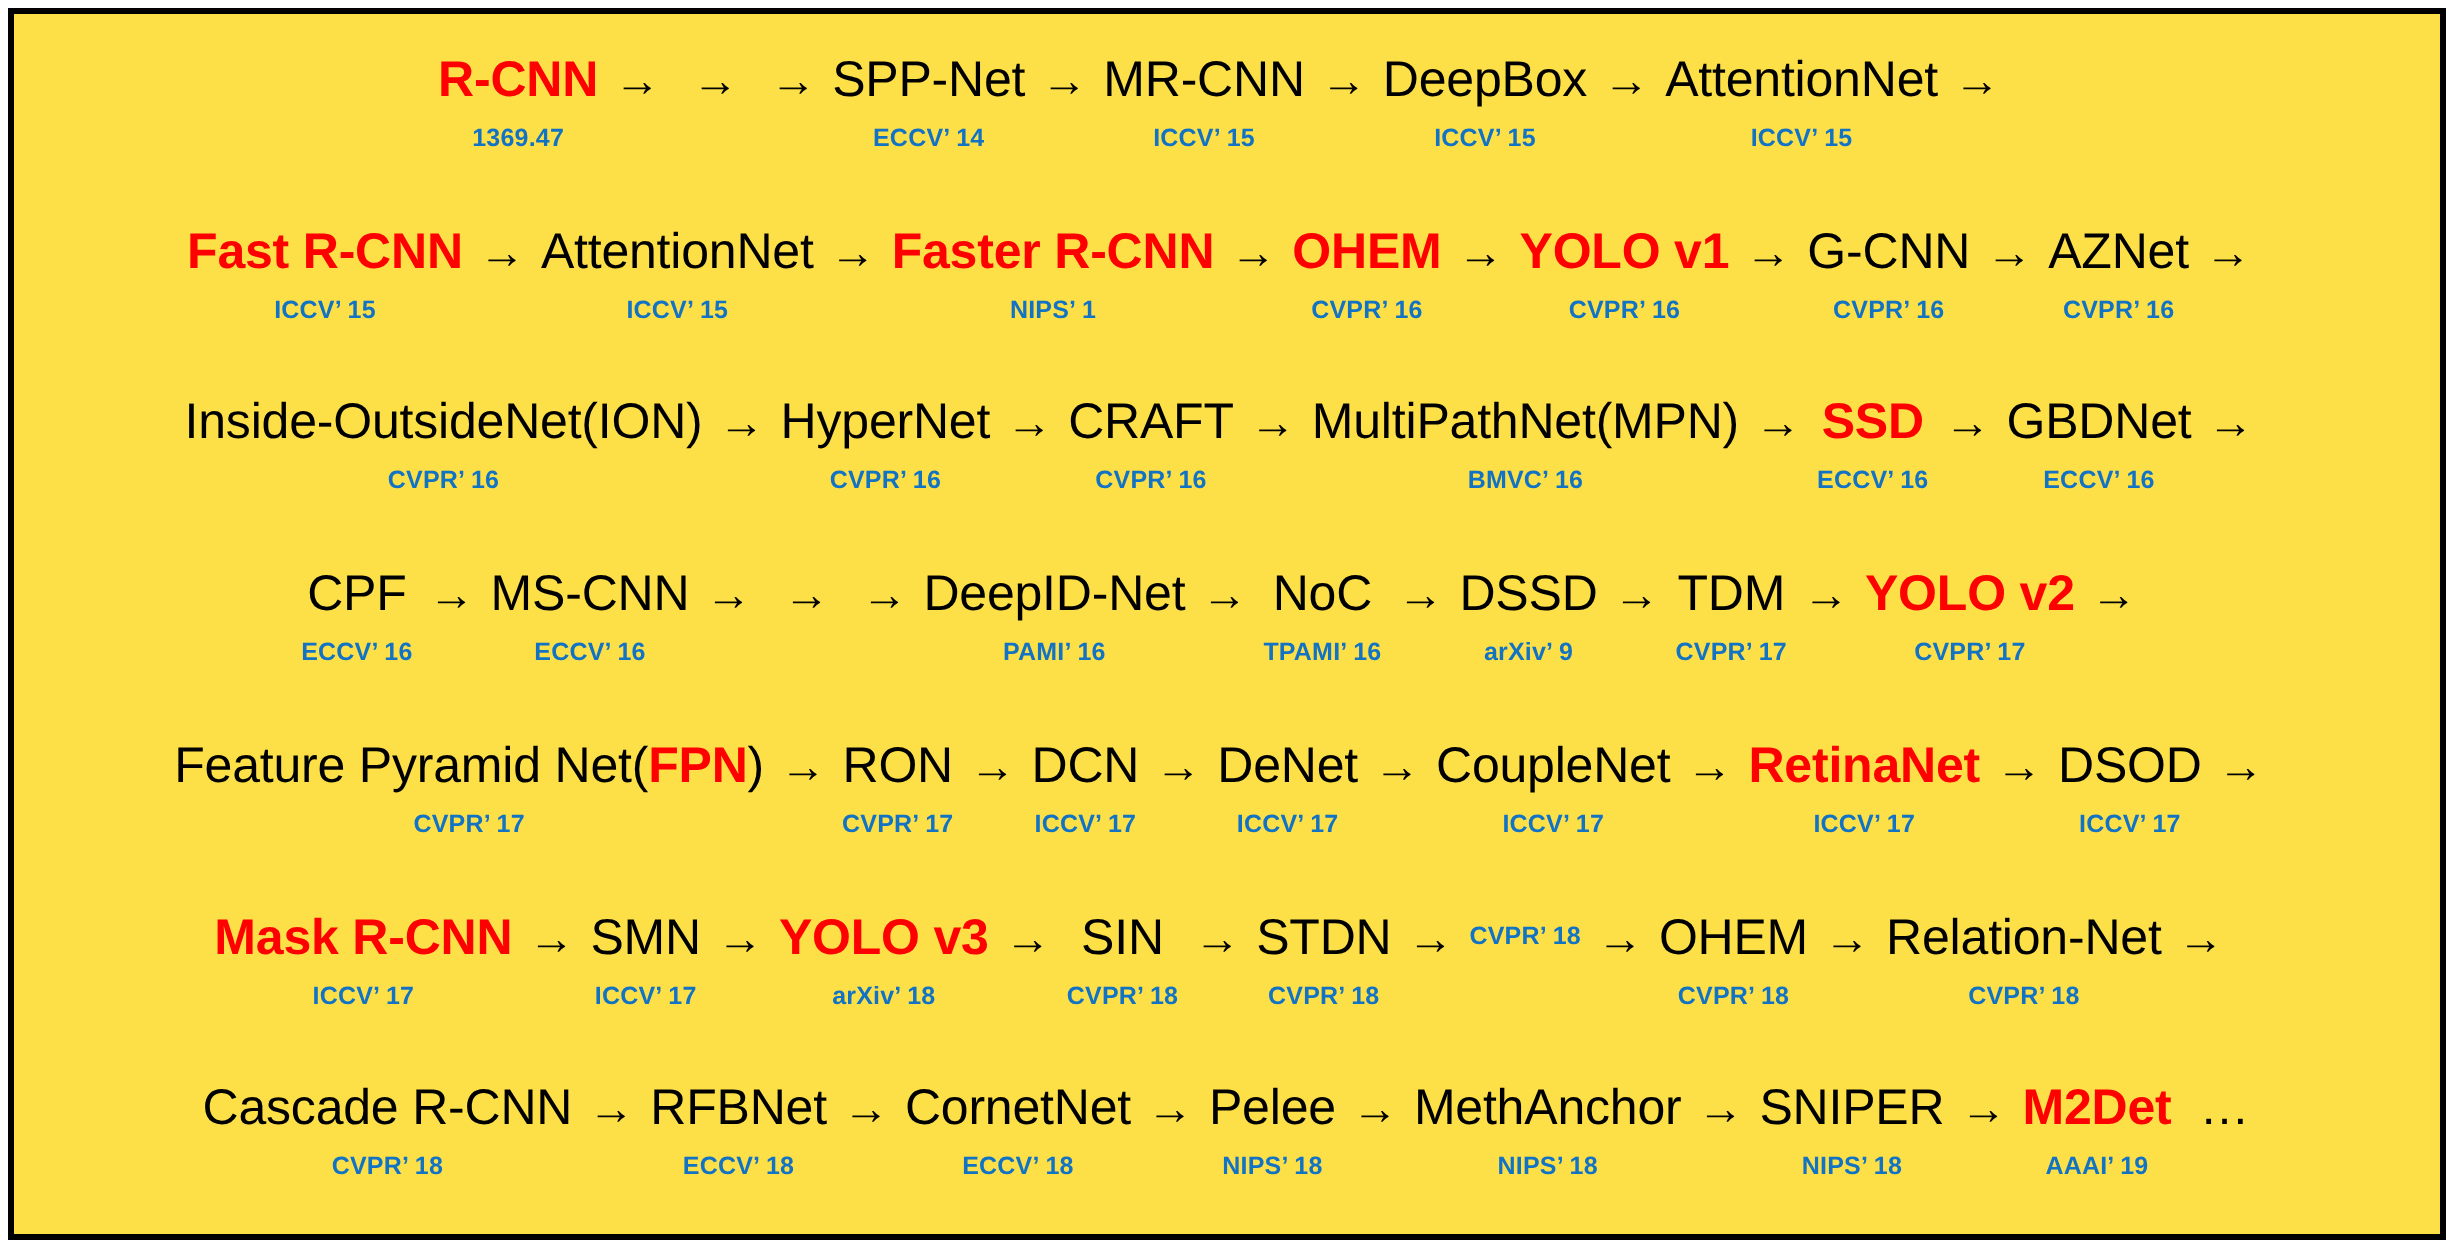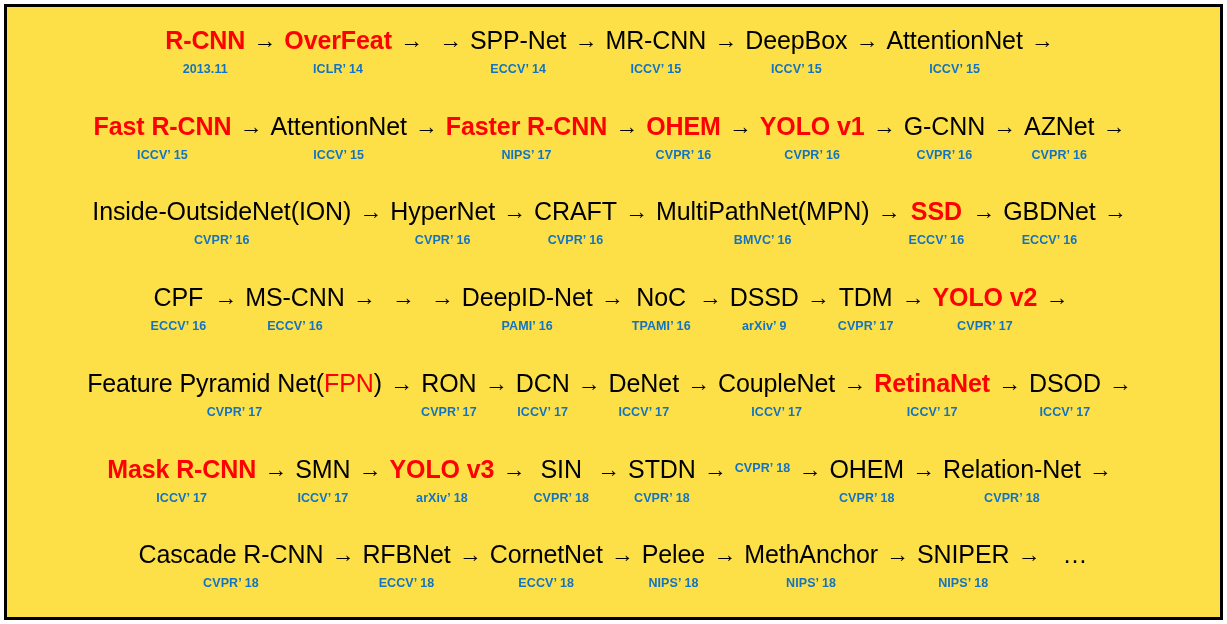--- a/index.html
+++ b/index.html
@@ -50,21 +50,21 @@
     font-weight: 400;
     white-space: nowrap;
     letter-spacing: -0.1px;
   }
   .node.highlight .node-name {
     color: #FF0000;
     font-weight: bold;
   }
   .node-name .hl {
     color: #FF0000;
-    font-weight: normal;
+    font-weight: bold;
   }
   .node-venue {
     font-size: 12.5px;
     line-height: 16px;
     color: #1273C4;
     font-weight: bold;
     white-space: nowrap;
     margin-top: 6px;
     letter-spacing: 0.1px;
   }
@@ -88,29 +88,25 @@
   .spacer-md { width: 14px; flex: 0 0 auto; }
   .gap { flex: 0 1 auto; }
 </style>
 </head>
 <body>
 
 <div id="timeline-frame">
     <div class="chain-row">
       <div class="node highlight">
         <div class="node-name">R-CNN</div>
-        <div class="node-venue">2013.11</div>
-      </div>
-      <div class="gap spacer-sm"></div>
-      <div class="arrow">→</div>
-      <div class="gap spacer-sm"></div>
-      <div class="node highlight">
-        <div class="node-name">OverFeat</div>
-        <div class="node-venue">ICLR’ 14</div>
-      </div>
+        <div class="node-venue">1369.47</div>
+      </div>
+      <div class="gap spacer-sm"></div>
+      <div class="arrow">→</div>
+      <div class="gap spacer-sm"></div>
       <div class="gap spacer-sm"></div>
       <div class="arrow">→</div>
       <div class="gap spacer-sm"></div>
       <div class="gap spacer-sm"></div>
       <div class="arrow">→</div>
       <div class="gap spacer-sm"></div>
       <div class="node">
         <div class="node-name">SPP-Net</div>
         <div class="node-venue">ECCV’ 14</div>
       </div>
@@ -149,21 +145,21 @@
       <div class="gap spacer-sm"></div>
       <div class="node">
         <div class="node-name">AttentionNet</div>
         <div class="node-venue">ICCV’ 15</div>
       </div>
       <div class="gap spacer-sm"></div>
       <div class="arrow">→</div>
       <div class="gap spacer-sm"></div>
       <div class="node highlight">
         <div class="node-name">Faster R-CNN</div>
-        <div class="node-venue">NIPS’ 17</div>
+        <div class="node-venue">NIPS’ 1</div>
       </div>
       <div class="gap spacer-sm"></div>
       <div class="arrow">→</div>
       <div class="gap spacer-sm"></div>
       <div class="node highlight">
         <div class="node-name">OHEM</div>
         <div class="node-venue">CVPR’ 16</div>
       </div>
       <div class="gap spacer-sm"></div>
       <div class="arrow">→</div>
@@ -435,16 +431,20 @@
       <div class="gap spacer-sm"></div>
       <div class="arrow">→</div>
       <div class="gap spacer-sm"></div>
       <div class="node">
         <div class="node-name">SNIPER</div>
         <div class="node-venue">NIPS’ 18</div>
       </div>
       <div class="gap spacer-sm"></div>
       <div class="arrow">→</div>
       <div class="gap spacer-sm"></div>
+      <div class="node highlight">
+        <div class="node-name">M2Det</div>
+        <div class="node-venue">AAAI’ 19</div>
+      </div>
       <div class="gap spacer-md"></div>
       <div class="ellipsis">…</div>
     </div>
   </div>
 
 </body></html>

